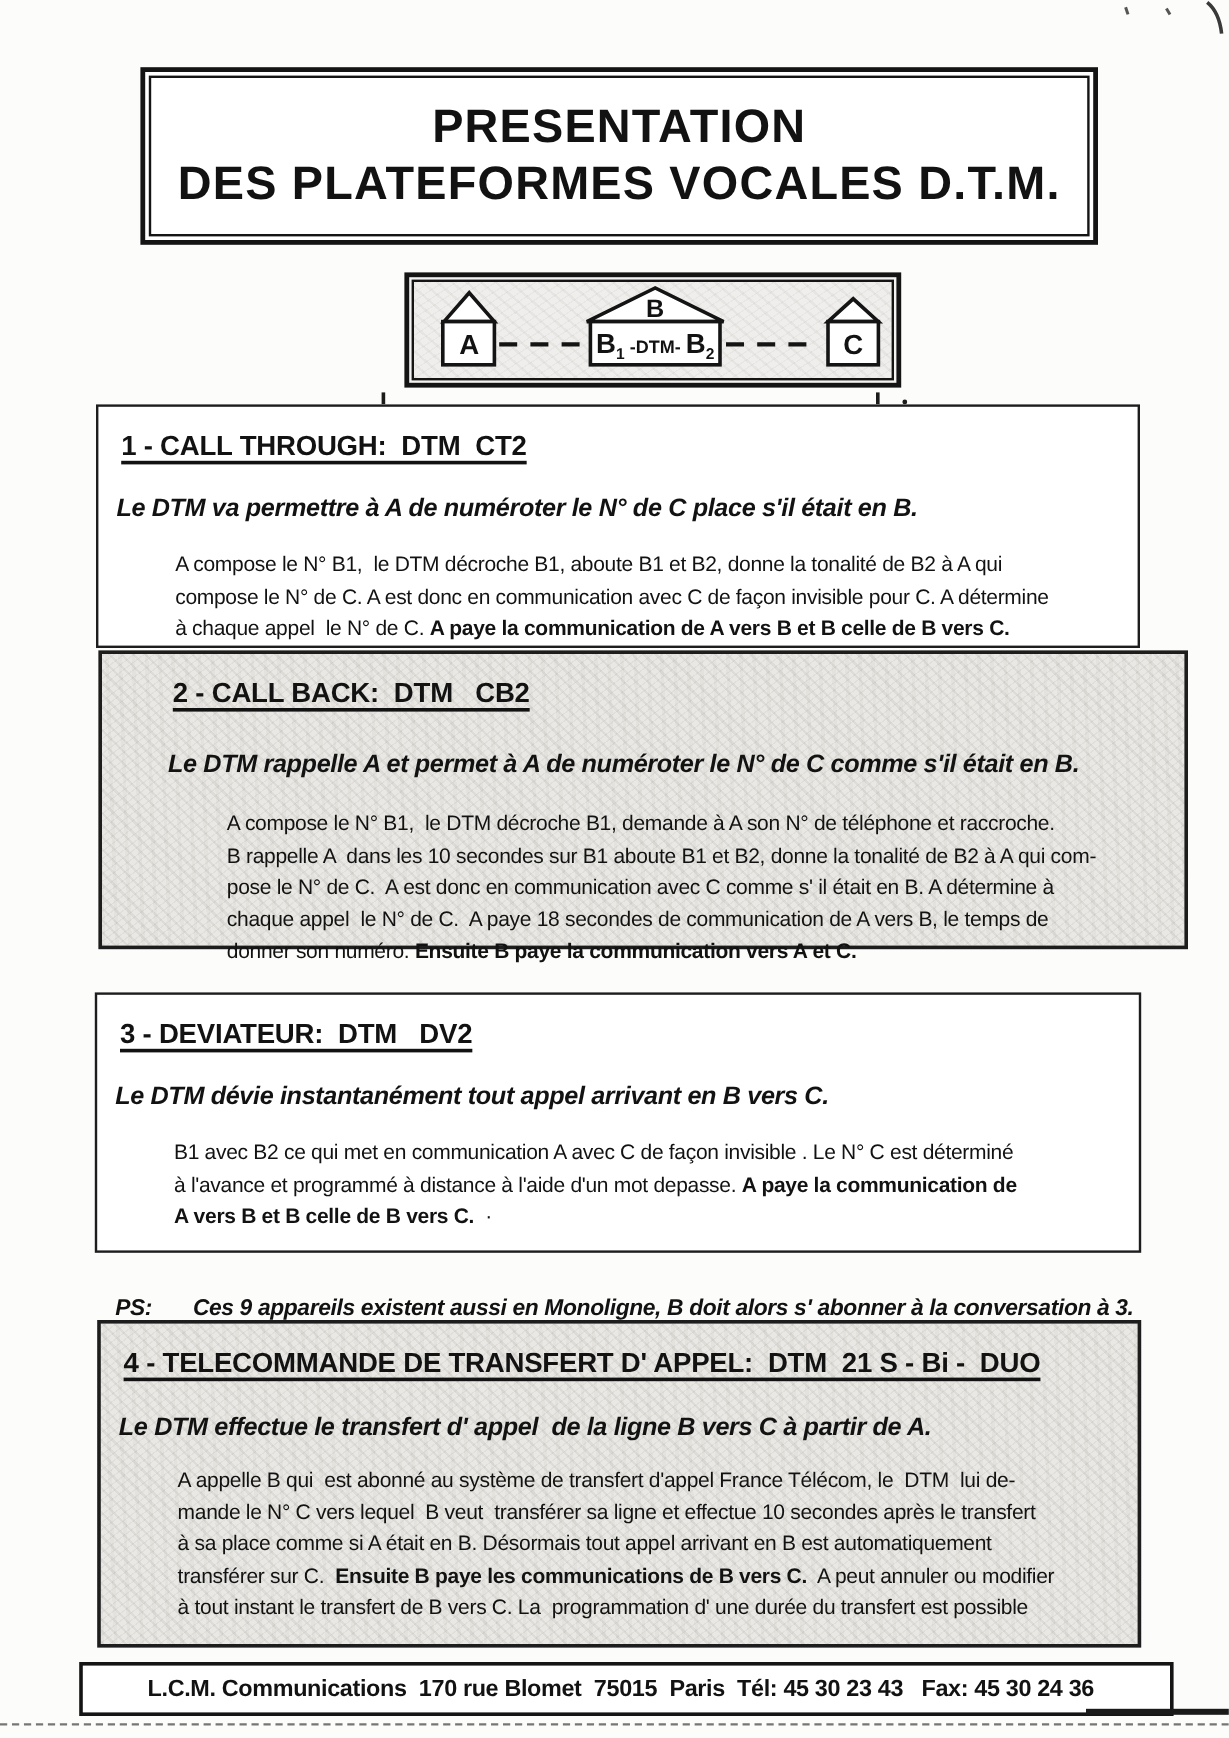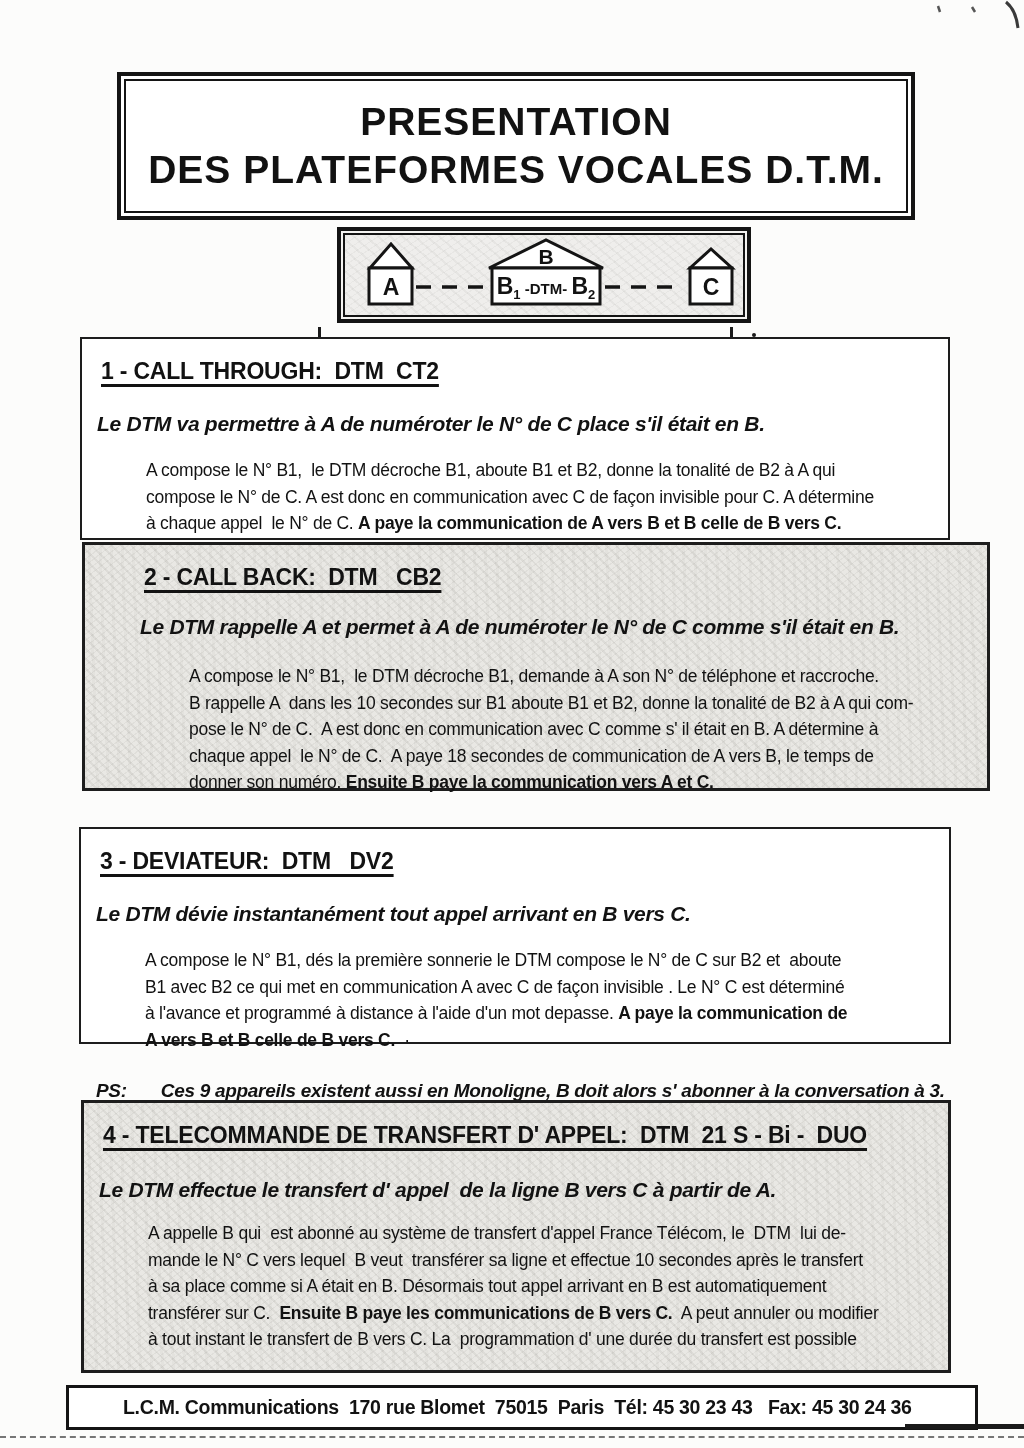--- a/index.html
+++ b/index.html
@@ -6,21 +6,21 @@
   body{
     width:1024px;height:1448px;position:relative;
     background:#fcfcfb;color:#121212;
     font-family:"Liberation Sans","DejaVu Sans",sans-serif;
     overflow:hidden;
   }
   .b{font-weight:bold;}
 
   
   .title-box{
-    position:absolute;left:117px;top:72px;width:790px;height:140px;
+    position:absolute;left:117px;top:56px;width:790px;height:140px;
     border:4px solid #141414;background:#fff;
   }
   .title-inner{
     position:absolute;inset:3px;border:2px solid #141414;
     display:flex;flex-direction:column;align-items:center;justify-content:center;
     gap:2px;
   }
   .title-line{font-weight:bold;font-size:39px;letter-spacing:1px;line-height:46px;white-space:pre;}
 
   
@@ -144,35 +144,34 @@
   <div class="sec-subtitle">Le DTM va permettre à A de numéroter le N° de C place s'il était en B.</div>
   <div class="sec-body">
     <div class="bline"><span>A compose le N° B1,  le DTM décroche B1, aboute B1 et B2, donne la tonalité de B2 à A qui</span><span class="b"></span><span></span></div>
     <div class="bline"><span>compose le N° de C. A est donc en communication avec C de façon invisible pour C. A détermine</span><span class="b"></span><span></span></div>
     <div class="bline"><span>à chaque appel  le N° de C. </span><span class="b">A paye la communication de A vers B et B celle de B vers C.</span><span></span></div>
   </div>
 </div>
 
 <div class="section textured" style="left:82px;top:542px;width:862px;height:243px;padding-left:40px;">
   <div class="sec-heading">2 - CALL BACK:  DTM   CB2</div>
-  <div class="sec-subtitle" style="margin-top:24px;">Le DTM rappelle A et permet à A de numéroter le N° de C comme s'il était en B.</div>
+  <div class="sec-subtitle" style="margin-top:34px;">Le DTM rappelle A et permet à A de numéroter le N° de C comme s'il était en B.</div>
   <div class="sec-body" style="margin-top:24px;">
     <div class="bline"><span>A compose le N° B1,  le DTM décroche B1, demande à A son N° de téléphone et raccroche.</span><span class="b"></span><span></span></div>
     <div class="bline"><span>B rappelle A  dans les 10 secondes sur B1 aboute B1 et B2, donne la tonalité de B2 à A qui com-</span><span class="b"></span><span></span></div>
     <div class="bline"><span>pose le N° de C.  A est donc en communication avec C comme s' il était en B. A détermine à</span><span class="b"></span><span></span></div>
     <div class="bline"><span>chaque appel  le N° de C.  A paye 18 secondes de communication de A vers B, le temps de</span><span class="b"></span><span></span></div>
     <div class="bline"><span>donner son numéro. </span><span class="b">Ensuite B paye la communication vers A et C.</span><span></span></div>
   </div>
 </div>
 
 <div class="section" style="left:79px;top:827px;width:868px;height:213px;">
   <div class="sec-heading">3 - DEVIATEUR:  DTM   DV2</div>
   <div class="sec-subtitle">Le DTM dévie instantanément tout appel arrivant en B vers C.</div>
   <div class="sec-body">
-    <div class="bline"><span>A compose le N° B1, dés la première sonnerie le DTM compose le N° de C sur B2 et  aboute</span><span class="b"></span><span></span></div>
     <div class="bline"><span>B1 avec B2 ce qui met en communication A avec C de façon invisible . Le N° C est déterminé</span><span class="b"></span><span></span></div>
     <div class="bline"><span>à l'avance et programmé à distance à l'aide d'un mot depasse. </span><span class="b">A paye la communication de</span><span></span></div>
     <div class="bline"><span></span><span class="b">A vers B et B celle de B vers C.</span><span>  ·</span></div>
   </div>
 </div>
 
 <div class="ps-note">
   <span class="ps-label">PS:</span><span>Ces 9 appareils existent aussi en Monoligne, B doit alors s' abonner à la conversation à 3.</span>
 </div>
 

